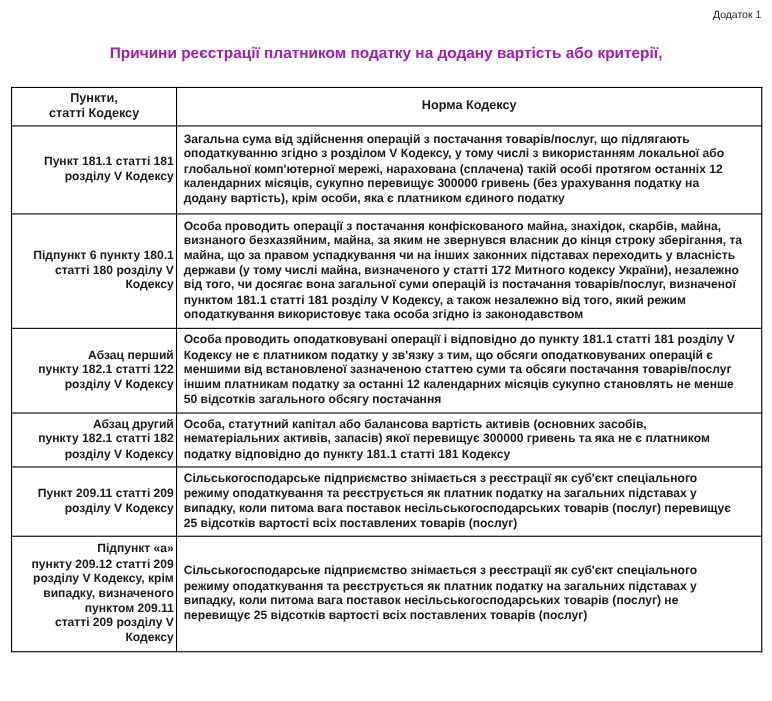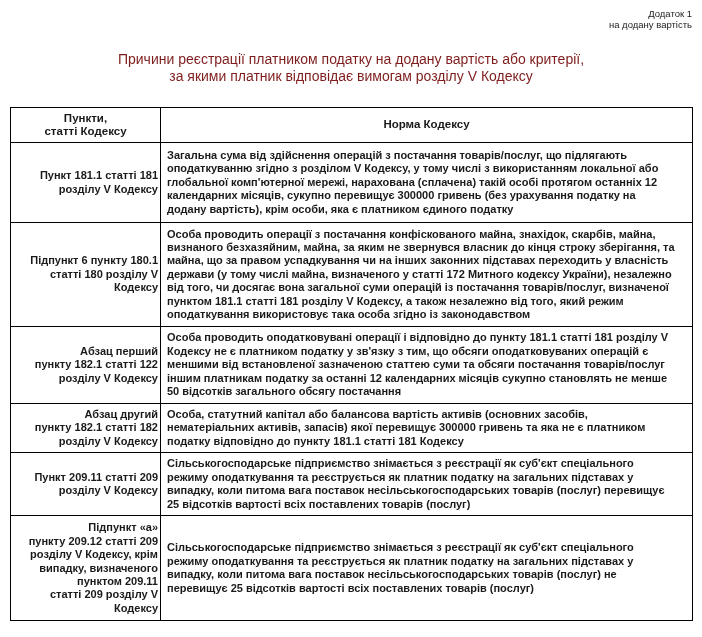--- a/index.html
+++ b/index.html
@@ -20,25 +20,25 @@
   }
   .annex {
     text-align: right;
     margin-right: 10px;
     font-size: 9.5px;
     line-height: 11px;
     color: #222;
   }
   .title {
     text-align: center;
-    font-weight: normal;
+    font-weight: bold;
     font-size: 14px;
     line-height: 17px;
     margin: 21px 18px 0 18px;
-    color: #7f1d1d;
+    color: #a21caf;
   }
   table.doc-table {
     border-collapse: collapse;
     margin: 22px 10px 0 10px;
     width: 682px;
     table-layout: fixed;
   }
   table.doc-table th,
   table.doc-table td {
     border: 1.5px solid #000;
@@ -74,26 +74,24 @@
   tr.r5 { height: 63px; }
   tr.r6 { height: 105px; }
 </style>
 </head>
 <body>
 
 <div class="page">
 
   <div class="annex">
     <div>Додаток 1</div>
-    <div>на додану вартість</div>
   </div>
 
   <div class="title">
     <div>Причини реєстрації платником податку на додану вартість або критерії,</div>
-    <div>за якими платник відповідає вимогам розділу V Кодексу</div>
   </div>
 
   <table class="doc-table">
     <colgroup>
       <col class="ref-col">
       <col class="norm-col">
     </colgroup>
     <thead>
       <tr>
         <th>Пункти,

